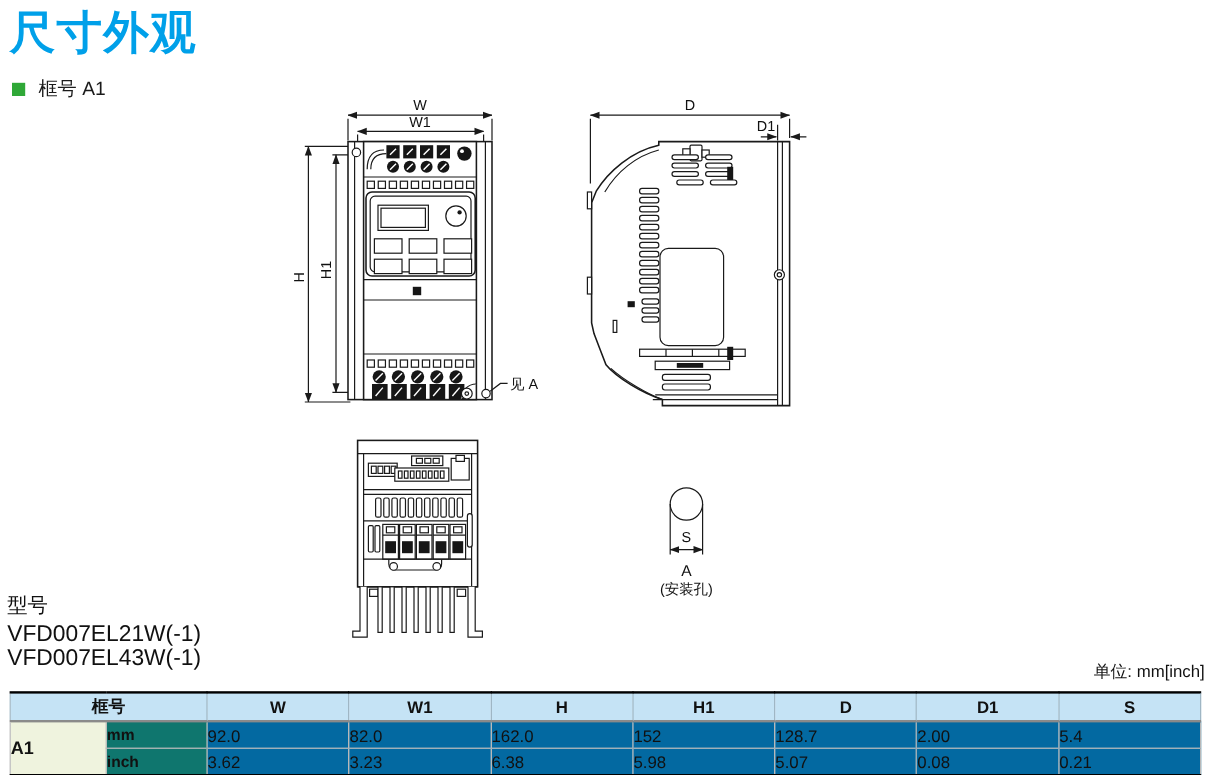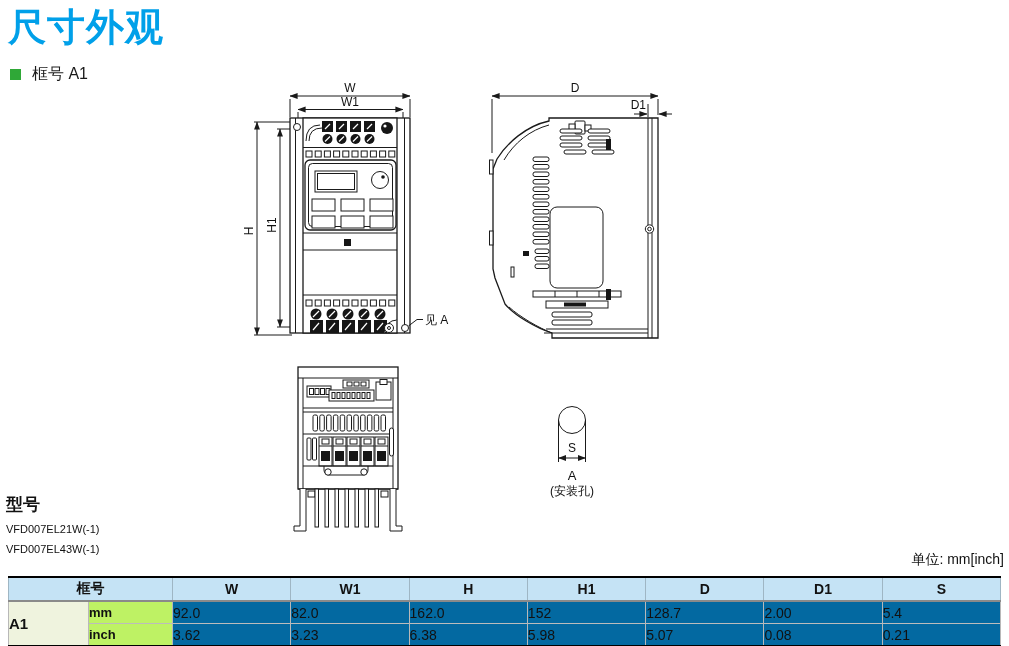--- a/index.html
+++ b/index.html
@@ -8,32 +8,32 @@
     font-family:"Liberation Sans",sans-serif;color:#111;overflow:hidden;
   }
   .abs{position:absolute;}
   #page-title{
     left:8px;top:2px;font-size:38px;font-weight:bold;color:#00A0E9;letter-spacing:1px;
   }
   #frame-row{left:10px;top:64px;display:flex;align-items:center;}
   #frame-bullet{width:11px;height:11px;background:#2FA837;margin-right:11px;}
   #frame-label{font-size:16px;color:#1a1a1a;}
   #models{left:6px;top:493px;}
-  #model-heading{font-size:17px;font-weight:bold;margin:0 0 3px 0;}
-  .model-line{font-size:11px;line-height:20px;}
+  #model-heading{font-size:17px;font-weight:normal;margin:0 0 3px 0;}
+  .model-line{font-size:19px;line-height:20px;}
   #unit-note{right:5px;top:551px;font-size:14px;text-align:right;}
   
   #dim-table-wrap{left:8px;top:576px;width:993px;}
   table{border-collapse:collapse;width:993px;table-layout:fixed;}
   table{border-top:2px solid #000;border-bottom:3px solid #000;}
   th,td{padding:0;vertical-align:middle;border-left:1px solid #b8b8b8;border-right:1px solid #b8b8b8;}
   thead th{background:#C5E3F5;height:22px;font-size:14px;font-weight:bold;border-bottom:2px solid #8a8a8a;border-left:1px solid #9fb6c4;border-right:1px solid #9fb6c4;}
   tbody td{height:21px;font-size:14px;background:#0369a1;border-top:1px solid #bcbcbc;}
   td.frame-cell{background:#EFF3DE;font-weight:bold;font-size:15px;}
-  td.unit-cell{background:#bef264;font-weight:bold;font-size:13px;}
+  td.unit-cell{background:#0f766e;font-weight:bold;font-size:13px;}
   
   .ln{stroke:#1a1a1a;stroke-width:1;fill:none;}
   .lw{stroke:#1a1a1a;stroke-width:1.3;fill:#fff;}
   .fw{stroke:#1a1a1a;stroke-width:1;fill:#fff;}
   .fb{fill:#161616;stroke:none;}
   .wl{stroke:#fff;stroke-width:1.2;fill:none;}
   .dim{stroke:#1a1a1a;stroke-width:1;fill:none;}
   text.dlb{font-family:"Liberation Sans",sans-serif;font-size:12px;fill:#111;}
   text.dlb2{font-family:"Liberation Sans",sans-serif;font-size:13px;fill:#111;}
 </style>

